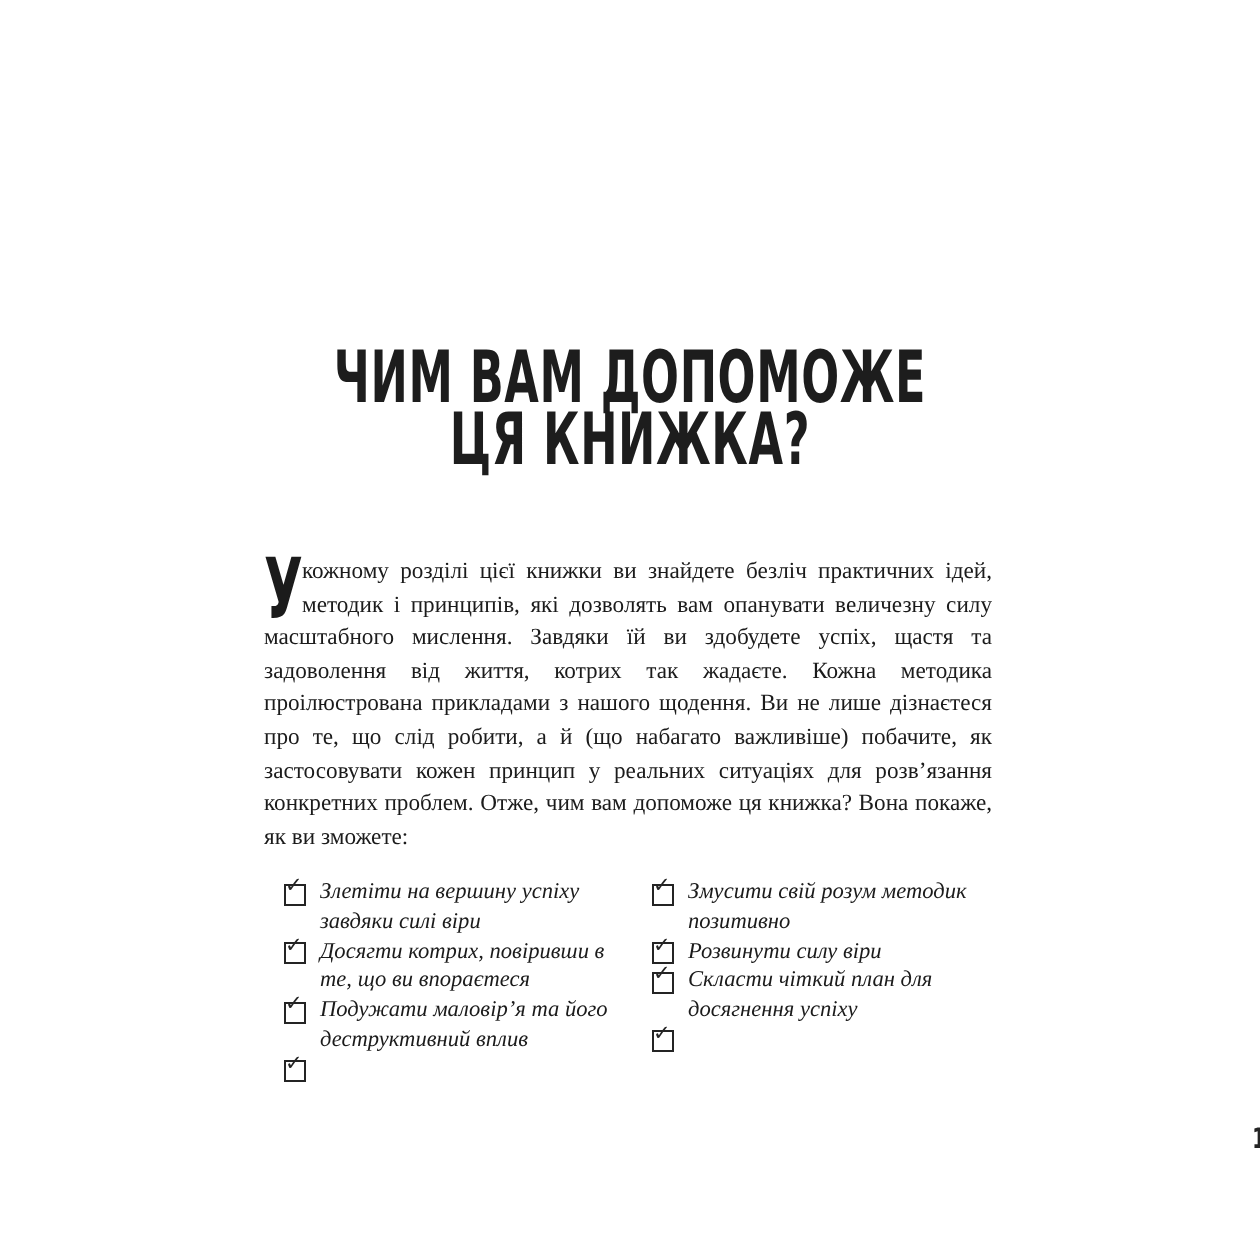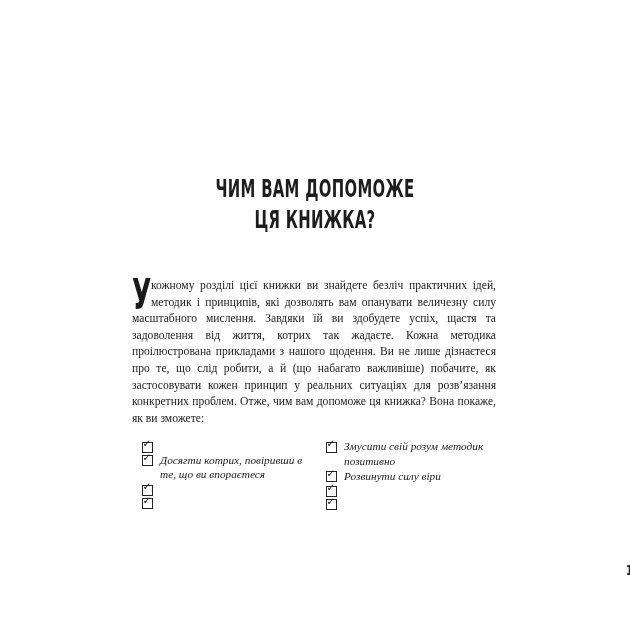--- a/index.html
+++ b/index.html
@@ -19,21 +19,21 @@
 
   
   .title-block {
     position: absolute;
     top: 174px;
     left: 0;
     width: 100%;
     text-align: center;
     font-family: "DejaVu Sans", sans-serif;
     font-weight: 700;
-    font-size: 24px;
+    font-size: 36px;
     line-height: 31px;
     color: #1d1d1d;
   }
   .title-line {
     display: block;
     white-space: nowrap;
     transform: scaleX(0.62);
     transform-origin: 50% 50%;
     letter-spacing: 0.5px;
   }
@@ -132,31 +132,33 @@
     <span class="dropcap">У</span><span>кожному розділі цієї книжки ви знайдете безліч практичних ідей, методик і принципів, які дозволять вам опанувати вели­чезну силу масштабного мислення. Завдяки їй ви здобудете успіх, щастя та задоволення від життя, котрих так жадаєте. Кожна ме­тодика проілюстрована прикладами з нашого щодення. Ви не лише дізнаєтеся про те, що слід робити, а й (що набагато важли­віше) побачите, як застосовувати кожен принцип у реальних ситуаціях для розв’язання конкретних проблем. Отже, чим вам допоможе ця книжка? Вона покаже, як ви зможете:</span>
   </div>
 
   <div class="checklist">
 
     <div class="cl-col">
       <div class="cl-item">
         <span class="cbx">
             <i class="tick">✓</i>
           </span>
+        <span class="cl-text">Злетіти на вершину успіху завдяки силі віри</span>
       </div>
       <div class="cl-item">
         <span class="cbx">
             <i class="tick">✓</i>
           </span>
         <span class="cl-text">Досягти котрих, повіривши в те, що ви впораєтеся</span>
       </div>
       <div class="cl-item">
         <span class="cbx">
             <i class="tick">✓</i>
           </span>
+        <span class="cl-text">Подужати маловір’я та його деструктивний вплив</span>
       </div>
       <div class="cl-item">
         <span class="cbx">
             <i class="tick">✓</i>
           </span>
       </div>
     </div>
 
     <div class="cl-col">
       <div class="cl-item">
@@ -168,20 +170,21 @@
       <div class="cl-item">
         <span class="cbx">
             <i class="tick">✓</i>
           </span>
         <span class="cl-text">Розвинути силу віри</span>
       </div>
       <div class="cl-item">
         <span class="cbx">
             <i class="tick">✓</i>
           </span>
+        <span class="cl-text">Скласти чіткий план для досягнення успіху</span>
       </div>
       <div class="cl-item">
         <span class="cbx">
             <i class="tick">✓</i>
           </span>
       </div>
     </div>
 
   </div>
 

